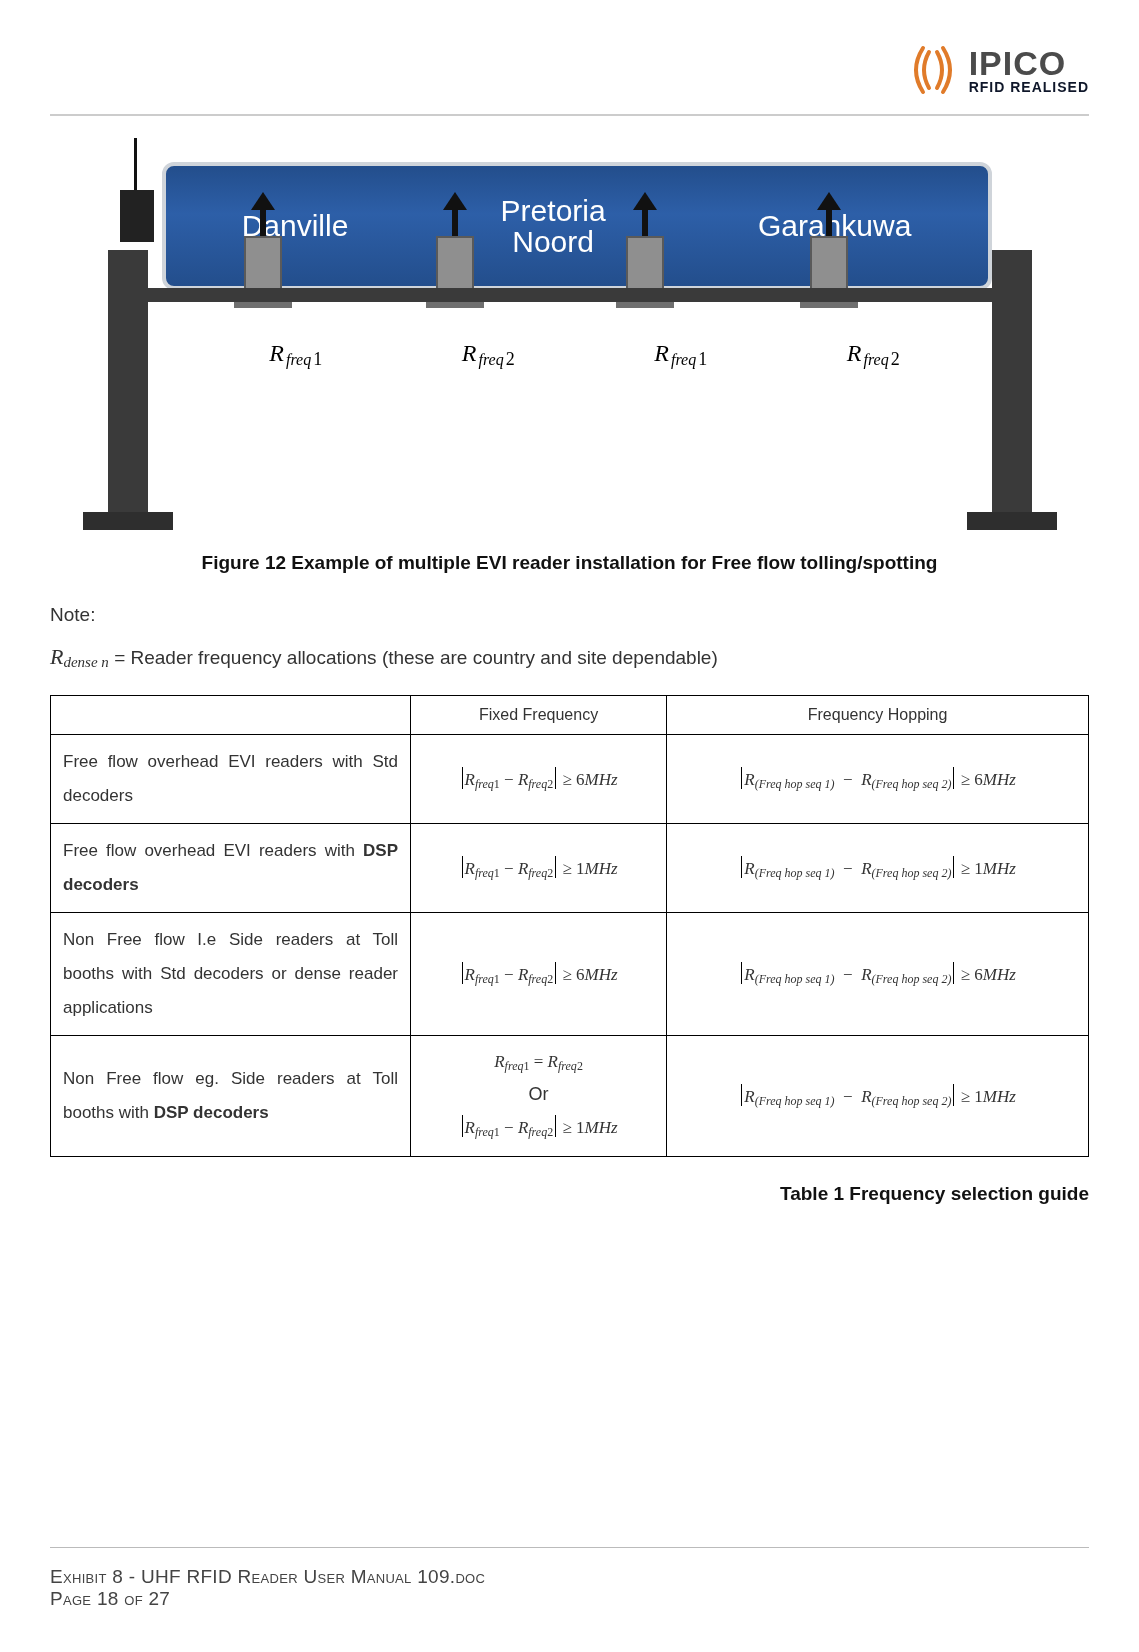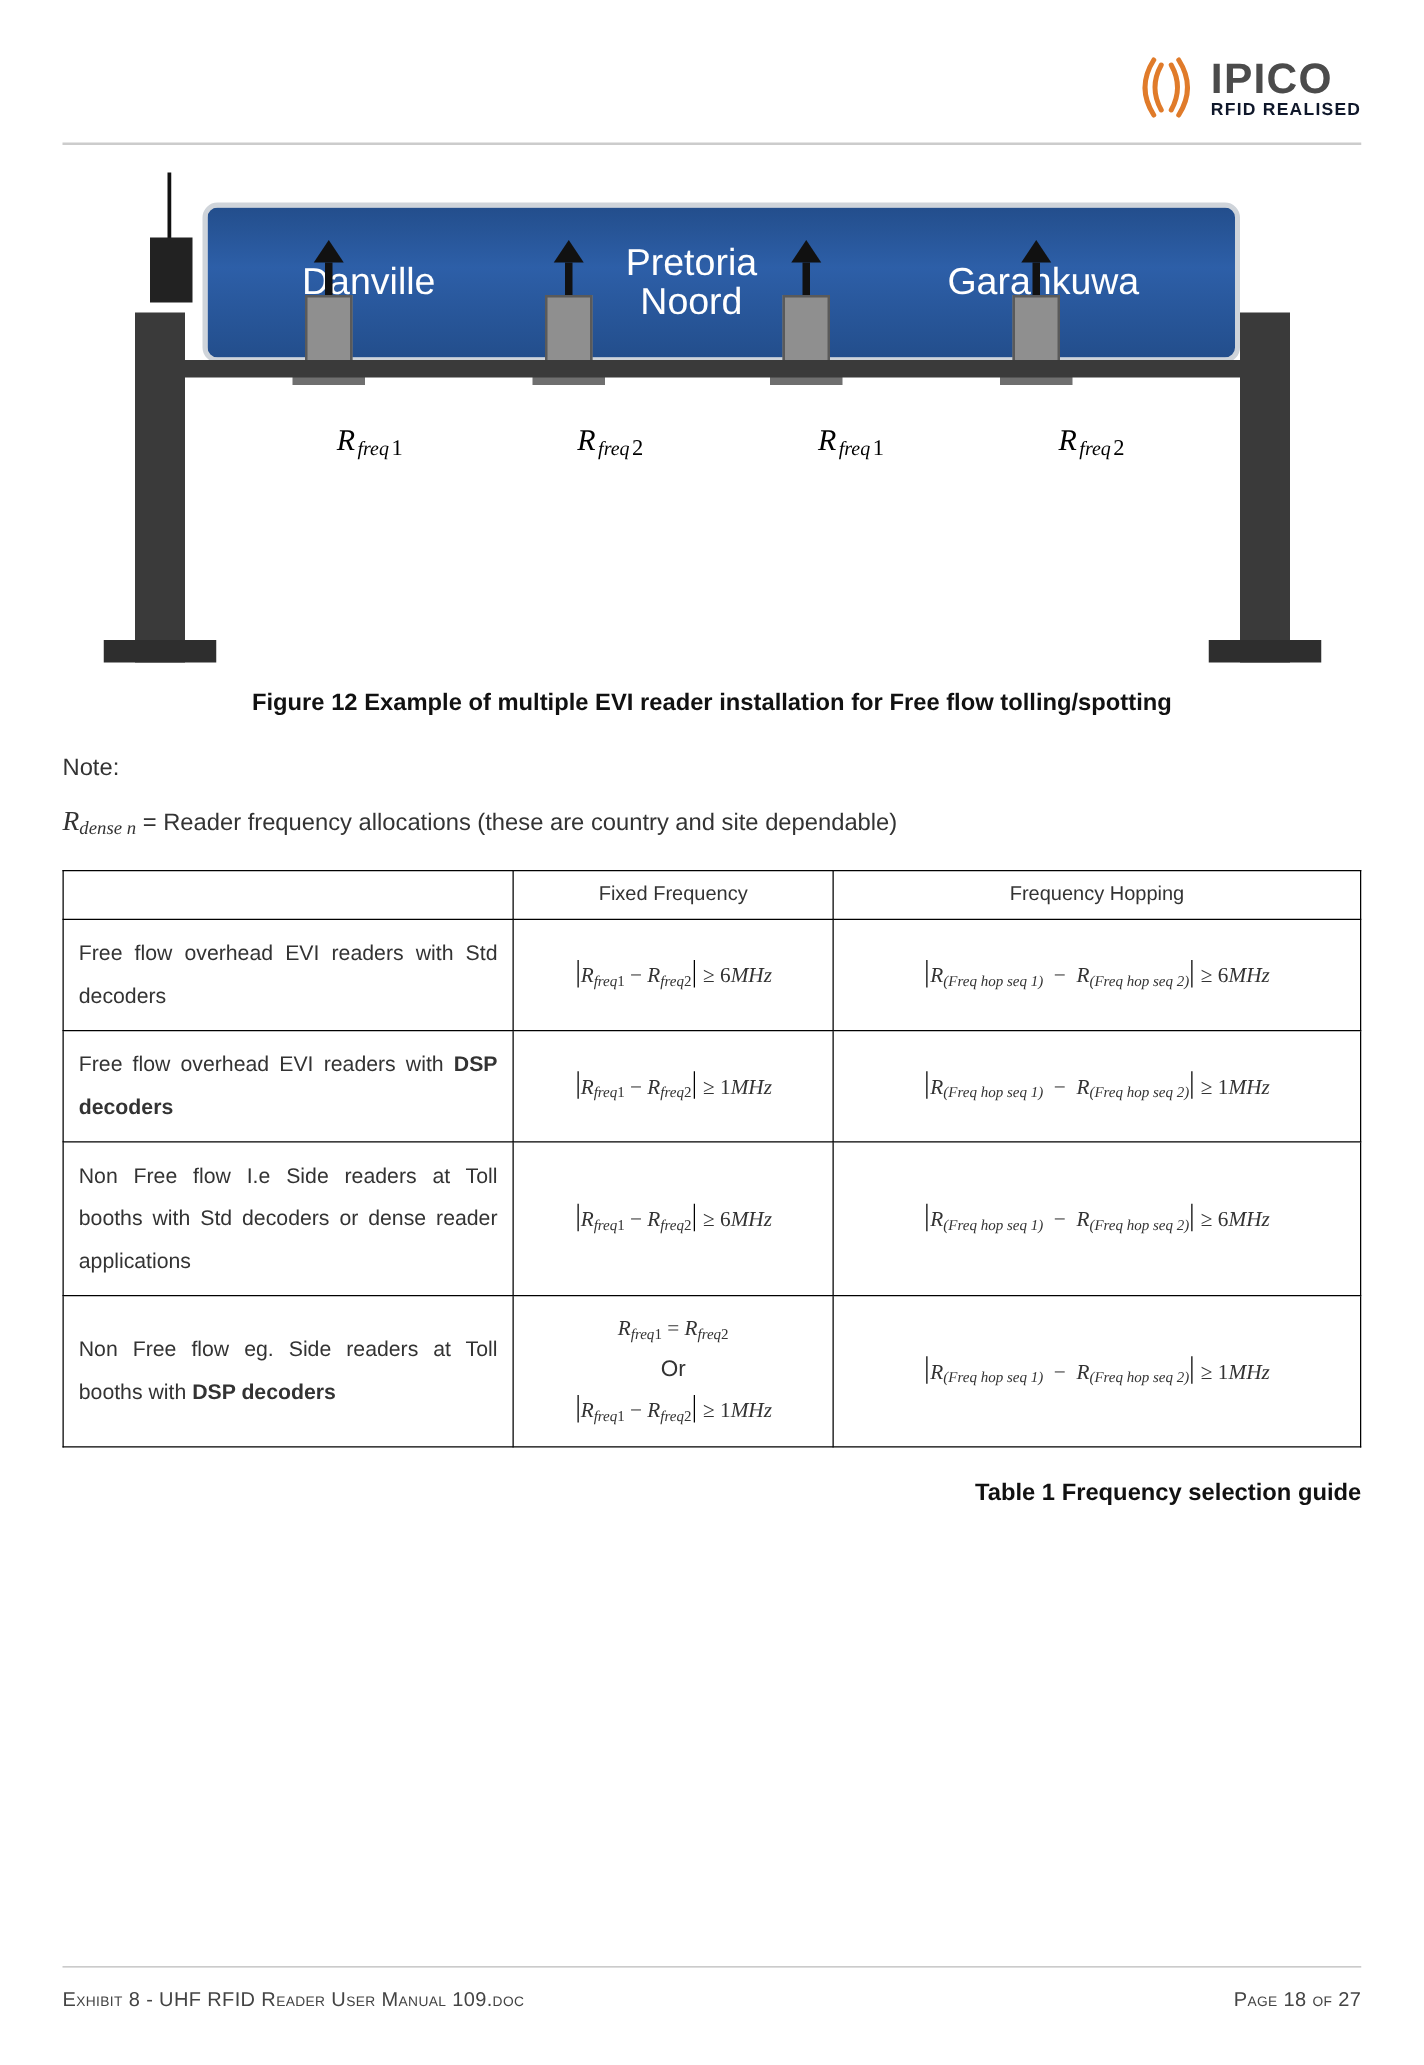--- a/index.html
+++ b/index.html
@@ -298,25 +298,26 @@
     right: 50px;
     bottom: 42px;
   }
   .footer hr {
     border: none;
     border-top: 1.5px solid #bbb;
     margin-bottom: 18px;
   }
   .footer-row {
     display: flex;
-    justify-content: space-between;
-    font-size: 16px;
+    justify-content: center;
+    font-size: 19px;
     font-variant: small-caps;
     color: #444;
     letter-spacing: 0.3px;
+    flex-direction: column;
   }
 </style>
 </head>
 <body>
 
 <div class="header-row">
   <div class="logo">
     <span class="logo-mark">
       <svg width="56" height="56" viewBox="0 0 56 56">
         <g stroke="#e07b2a" stroke-width="4" fill="none" stroke-linecap="round">

